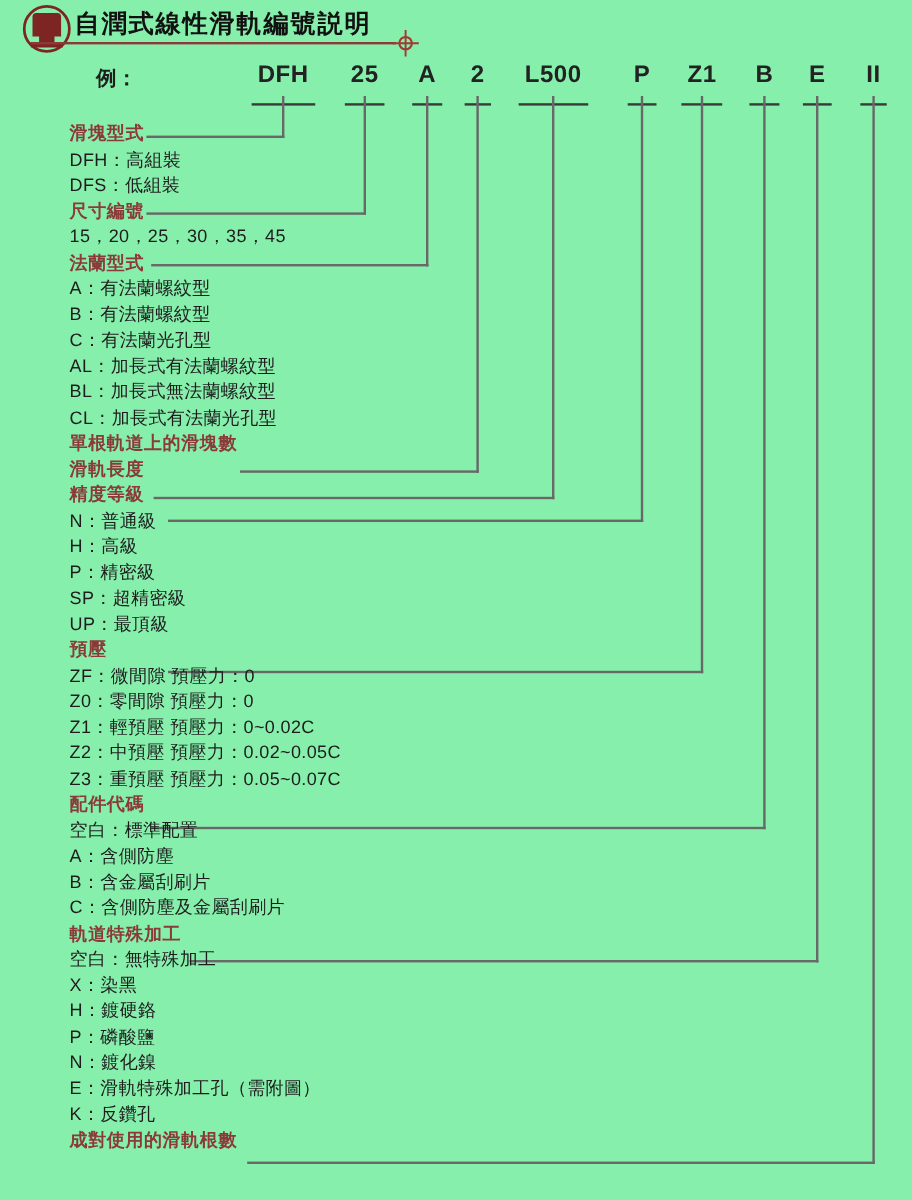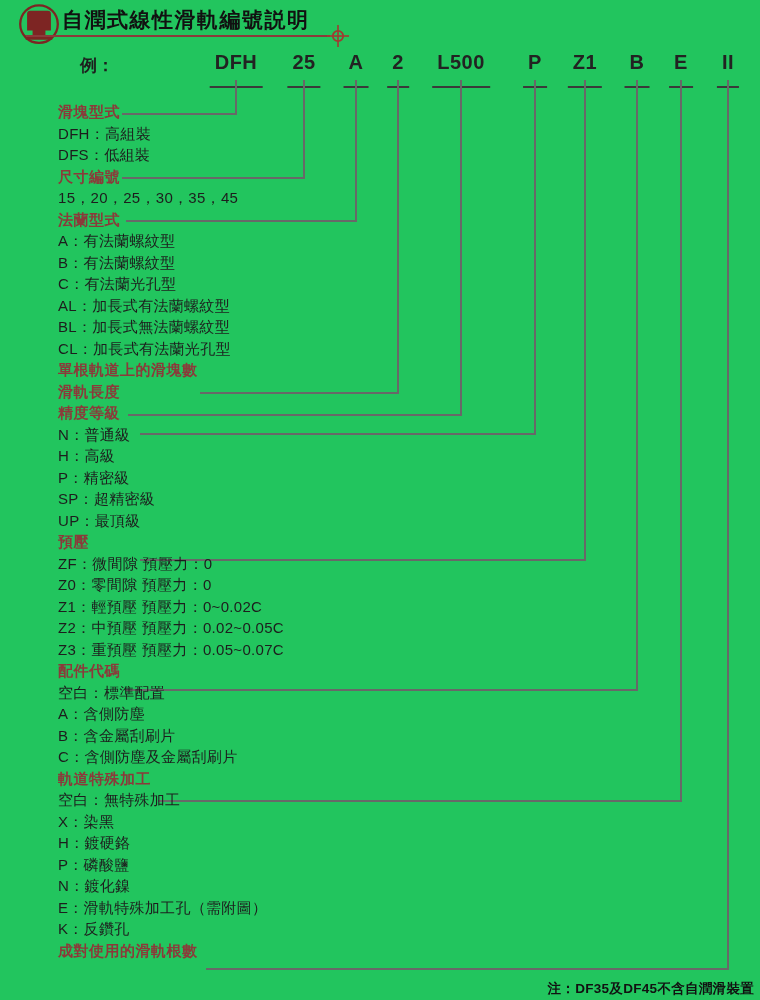--- a/index.html
+++ b/index.html
@@ -1,19 +1,19 @@
 <!DOCTYPE html>
 <html><head>
 <meta charset="utf-8">
 <style>
   html,body{margin:0;padding:0;background:#e8e8e8;}
   .page{
     position:relative;
     width:760px;height:1000px;
-    background:#22c55e;
+    background:#86efac;
     font-family:"Liberation Sans","DejaVu Sans",sans-serif;
     color:#1d1d1d;
     overflow:hidden;
     margin:0 auto;
   }
   
   .logo-icon{position:absolute;left:16px;top:3px;width:46px;height:44px;}
   .page-title{
     position:absolute;left:62px;top:6px;
     font-size:21px;font-weight:700;letter-spacing:1.5px;color:#111;
@@ -142,15 +142,14 @@
       <div class="row item">空白：無特殊加工</div>
       <div class="row item">X：染黑</div>
       <div class="row item">H：鍍硬鉻</div>
       <div class="row item">P：磷酸鹽</div>
       <div class="row item">N：鍍化鎳</div>
       <div class="row item">E：滑軌特殊加工孔（需附圖）</div>
       <div class="row item">K：反鑽孔</div>
       <div class="row header">成對使用的滑軌根數</div>
     </div>
 
-  <div class="note">注：DF35及DF45不含自潤滑裝置</div>
 
 </div>
 
 </body></html>

